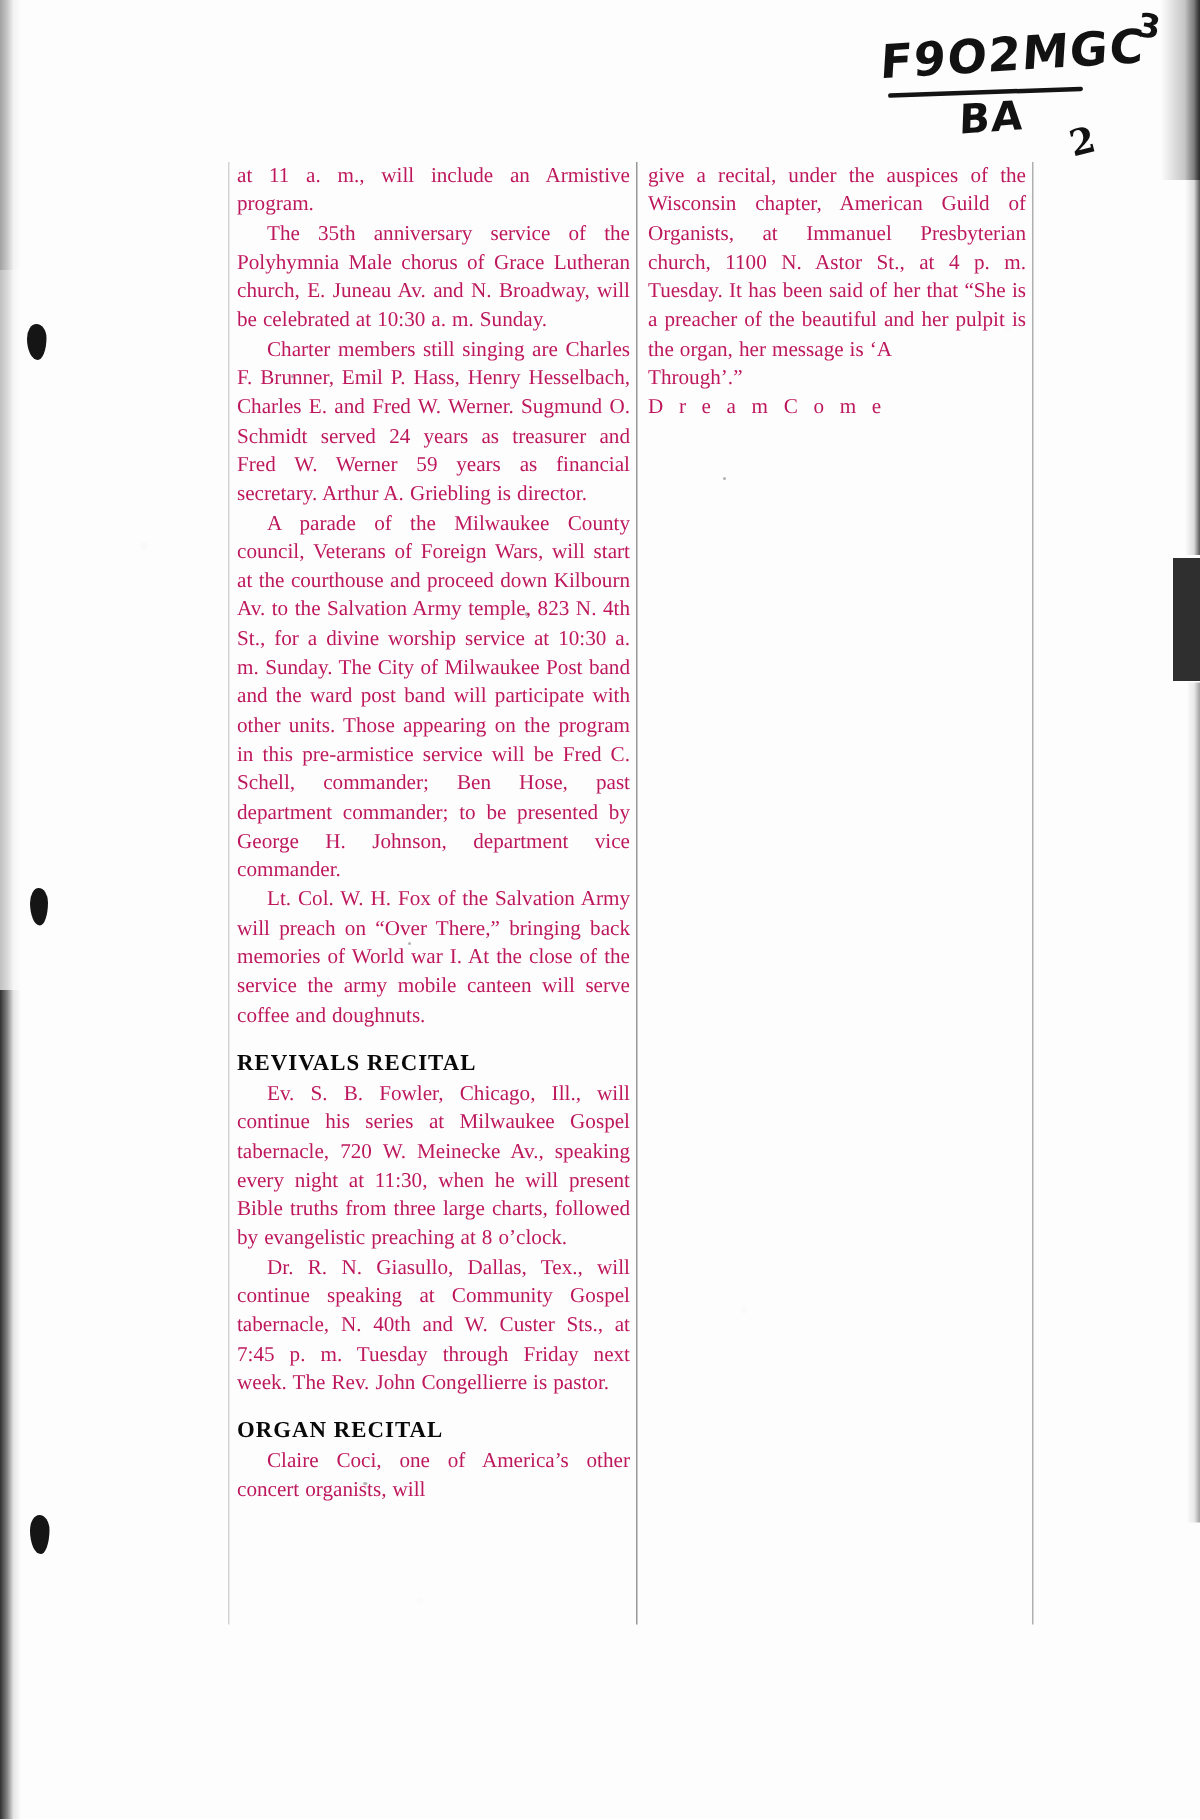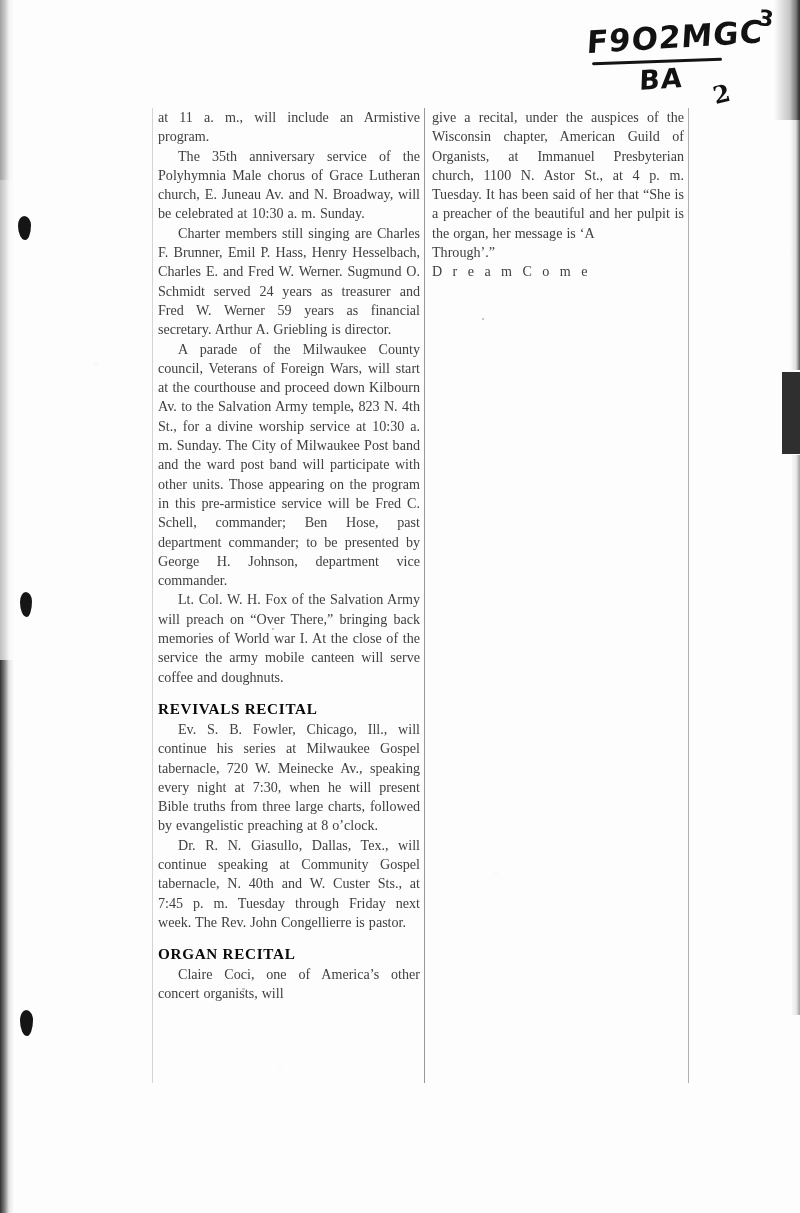--- a/index.html
+++ b/index.html
@@ -156,21 +156,21 @@
   #col-left  { left: 6px;   width: 262px; }
   #col-right { left: 280px; width: 252px; }
 
   .para {
     margin: 0 0 0 0;
     text-indent: 20px;
     text-align: justify;
     font-family: "Liberation Serif", serif;
     font-size: 14.1px;
     line-height: 19.3px;
-    color: #404040;
+    color: #be185d;
     word-spacing: 0.5px;
   }
   .para.no-indent { text-indent: 0; }
 
   .subhead {
     margin: 12px 0 1px 0;
     font-family: "Liberation Serif", serif;
     font-size: 15.2px;
     line-height: 20px;
     font-weight: 700;
@@ -234,21 +234,21 @@
       <p class="para">The 35th anniversary service of the Polyhymnia Male chorus of Grace Lutheran church, E. Juneau Av. and N. Broadway, will be celebrated at 10:30 a. m. Sunday.</p>
 
       <p class="para">Charter members still singing are Charles F. Brunner, Emil P. Hass, Henry Hesselbach, Charles E. and Fred W. Werner. Sugmund O. Schmidt served 24 years as treasurer and Fred W. Werner 59 years as financial secretary. Arthur A. Griebling is director.</p>
 
       <p class="para">A parade of the Milwaukee County council, Veterans of Foreign Wars, will start at the courthouse and proceed down Kilbourn Av. to the Salvation Army temple, 823 N. 4th St., for a divine worship service at 10:30 a. m. Sunday. The City of Milwaukee Post band and the ward post band will participate with other units. Those appearing on the program in this pre-armistice service will be Fred C. Schell, commander; Ben Hose, past department commander; to be presented by George H. Johnson, department vice commander.</p>
 
       <p class="para">Lt. Col. W. H. Fox of the Salvation Army will preach on “Over There,” bringing back memories of World war I. At the close of the service the army mobile canteen will serve coffee and doughnuts.</p>
 
       <h2 class="subhead">REVIVALS RECITAL</h2>
 
-      <p class="para">Ev. S. B. Fowler, Chicago, Ill., will continue his series at Milwaukee Gospel tabernacle, 720 W. Meinecke Av., speaking every night at 7:30, when he will present Bible truths from three large charts, followed by evangelistic preaching at 8 o’clock.</p>
+      <p class="para">Ev. S. B. Fowler, Chicago, Ill., will continue his series at Milwaukee Gospel tabernacle, 720 W. Meinecke Av., speaking every night at 11:30, when he will present Bible truths from three large charts, followed by evangelistic preaching at 8 o’clock.</p>
 
       <p class="para">Dr. R. N. Giasullo, Dallas, Tex., will continue speaking at Community Gospel tabernacle, N. 40th and W. Custer Sts., at 7:45 p. m. Tuesday through Friday next week. The Rev. John Congellierre is pastor.</p>
 
       <h2 class="subhead">ORGAN RECITAL</h2>
 
       <p class="para">Claire Coci, one of America’s other concert organists, will</p>
     </div>
 
     <div class="column" id="col-right">
       <p class="para no-indent">give a recital, under the auspices of the Wisconsin chapter, American Guild of Organists, at Immanuel Presbyterian church, 1100 N. Astor St., at 4 p. m. Tuesday. It has been said of her that “She is a preacher of the beautiful and her pulpit is the organ, her message is ‘A </p>

